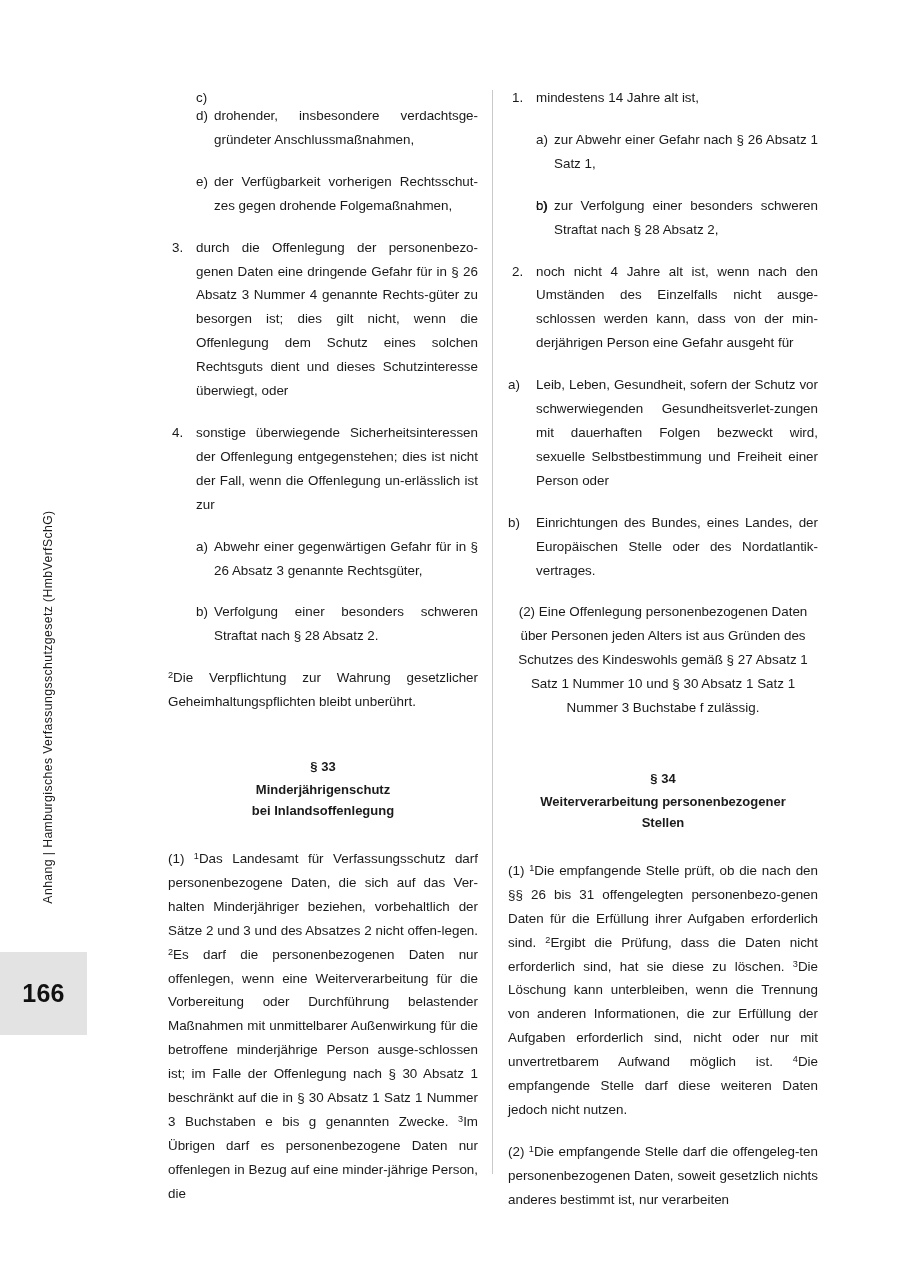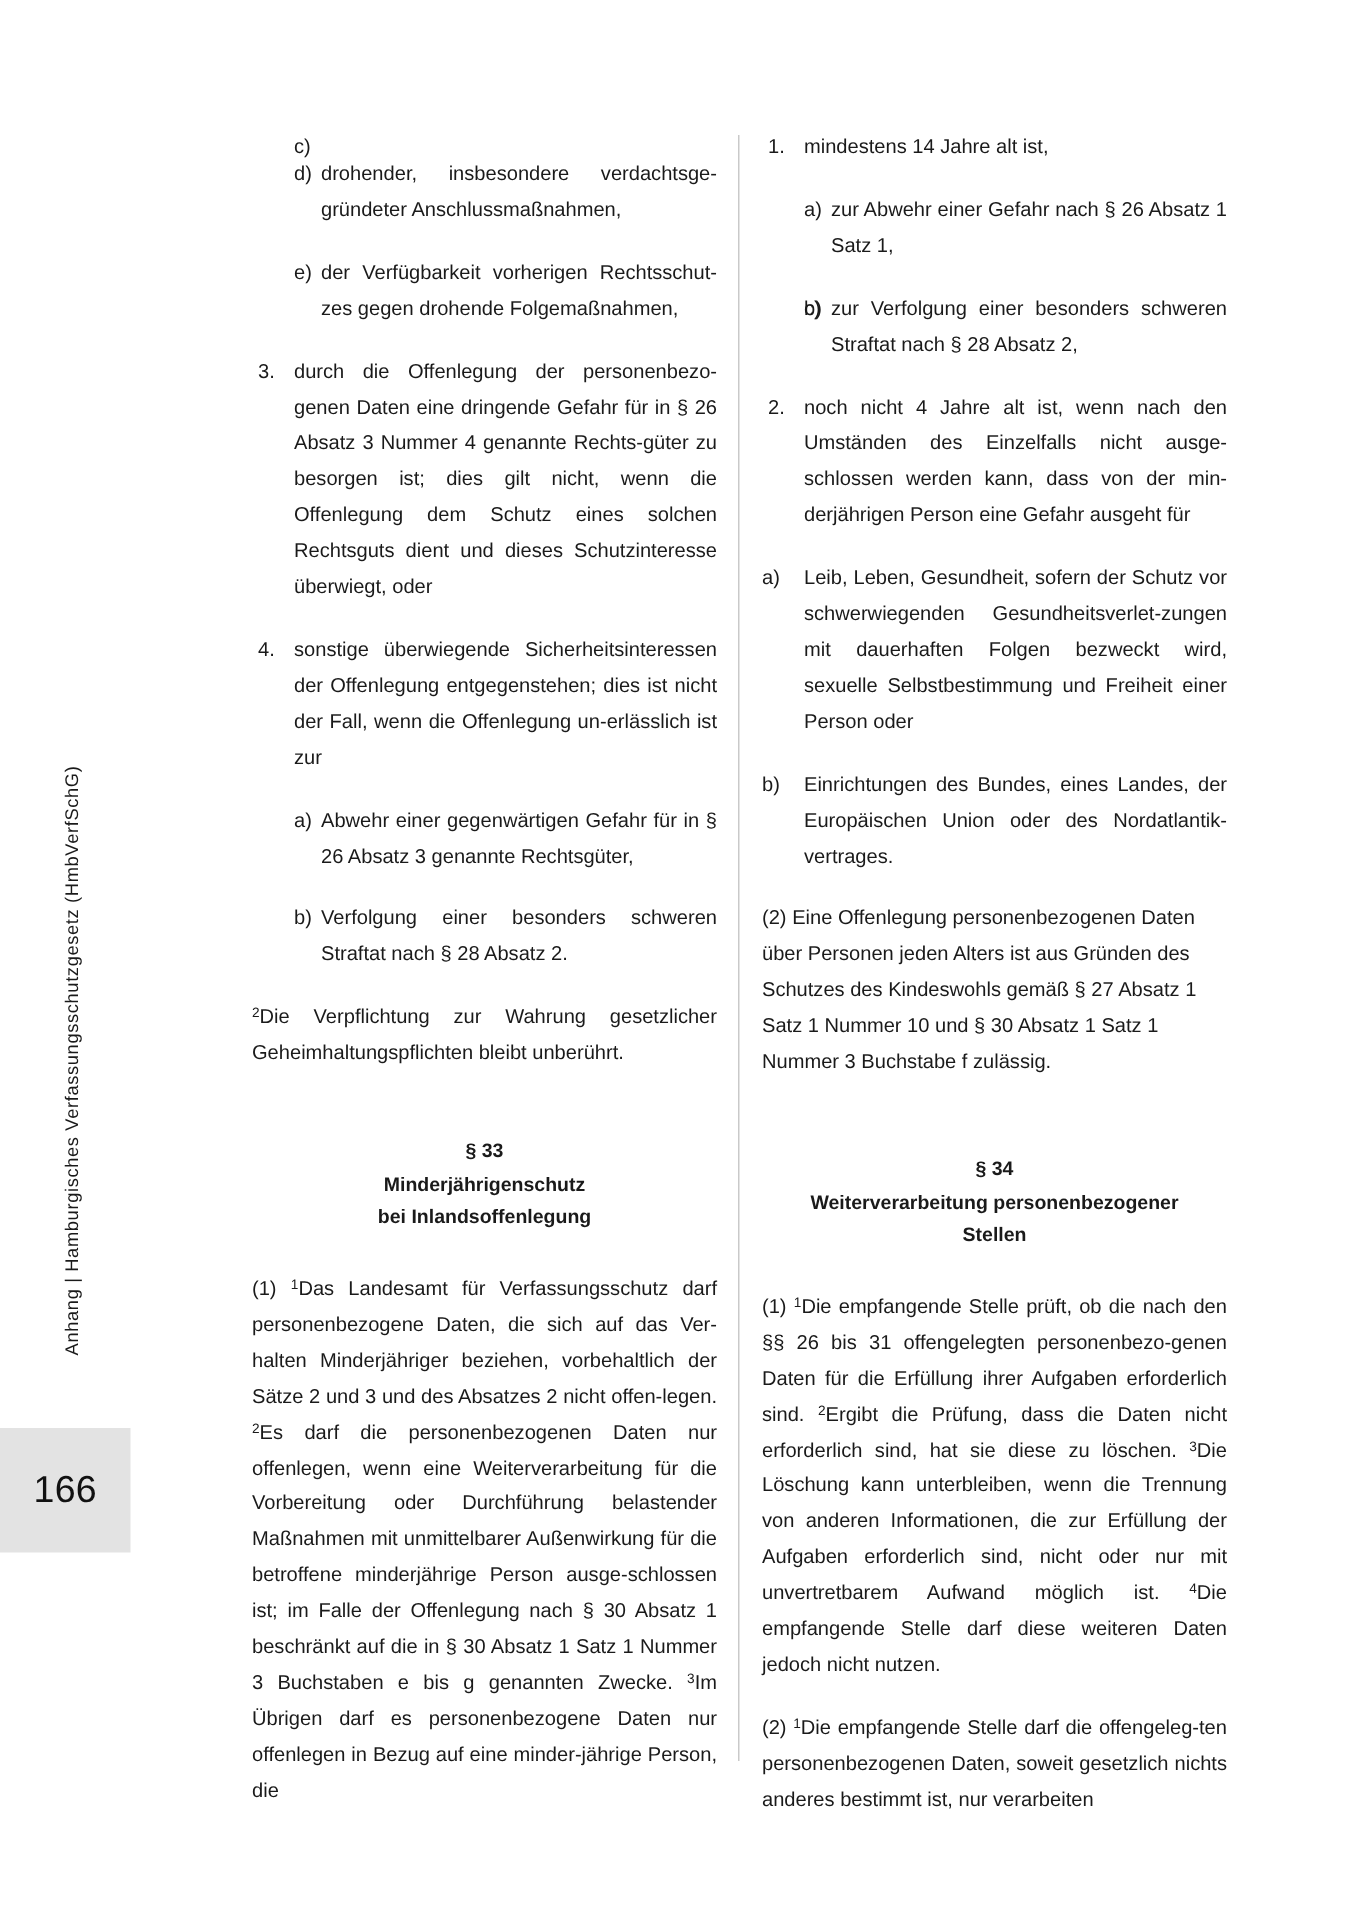--- a/index.html
+++ b/index.html
@@ -56,21 +56,21 @@
   .folio-number {
     position: absolute;
     left: 0;
     top: 0;
     width: 87px;
     height: 83px;
     display: flex;
     align-items: center;
     justify-content: center;
     font-size: 25px;
-    font-weight: normal;
+    font-weight: bold;
     color: #111111;
     letter-spacing: 0.01em;
   }
 
   
   .columns {
     position: absolute;
     left: 168px;
     top: 86px;
     width: 650px;
@@ -95,21 +95,21 @@
 
   
   .para {
     font-size: 13.4px;
     line-height: 23.9px;
     margin: 0 0 18px 0;
     text-align: justify;
     hyphens: manual;
   }
   .para--last { margin-bottom: 0; }
-  .para--nojust { text-align: left; }
+  .para--nojust { text-align: center; }
 
   .item {
     position: relative;
     font-size: 13.4px;
     line-height: 23.9px;
     margin: 0 0 18px 0;
     text-align: justify;
   }
   
   .item--num {
@@ -264,21 +264,21 @@
         <span class="body">noch nicht 4 Jahre alt ist, wenn nach den Umständen des Einzelfalls nicht ausge-schlossen werden kann, dass von der min-derjährigen Person eine Gefahr ausgeht für</span>
       </div>
 
       <div class="item item--alpha-flush">
         <span class="marker">a)</span>
         <span class="body">Leib, Leben, Gesundheit, sofern der Schutz vor schwerwiegenden Gesundheitsverlet-zungen mit dauerhaften Folgen bezweckt wird, sexuelle Selbstbestimmung und Freiheit einer Person oder</span>
       </div>
 
       <div class="item item--alpha-flush">
         <span class="marker">b)</span>
-        <span class="body">Einrichtungen des Bundes, eines Landes, der Europäischen Union oder des Nordatlantik-vertrages.</span>
+        <span class="body">Einrichtungen des Bundes, eines Landes, der Europäischen Stelle oder des Nordatlantik-vertrages.</span>
       </div>
 
       <p class="para para--nojust"><span>(2)</span> <span>Eine Offenlegung personenbezogenen Daten über Personen jeden Alters ist aus Gründen des Schutzes des Kindeswohls gemäß § 27 Absatz 1 Satz 1 Nummer 10 und § 30 Absatz 1 Satz 1 Nummer 3 Buchstabe f zulässig.</span></p>
 
       <div class="heading-block heading-block--right">
         <div class="heading">
           <span class="sec">§ 34</span>
           <span class="ttl">Weiterverarbeitung personenbezogener</span>
           <span class="ttl">Stellen</span>
         </div>

